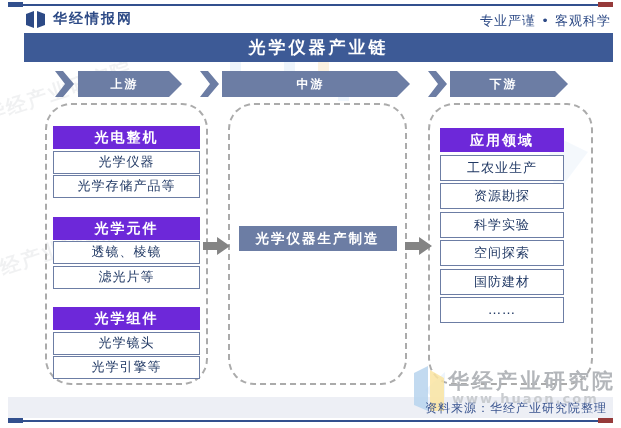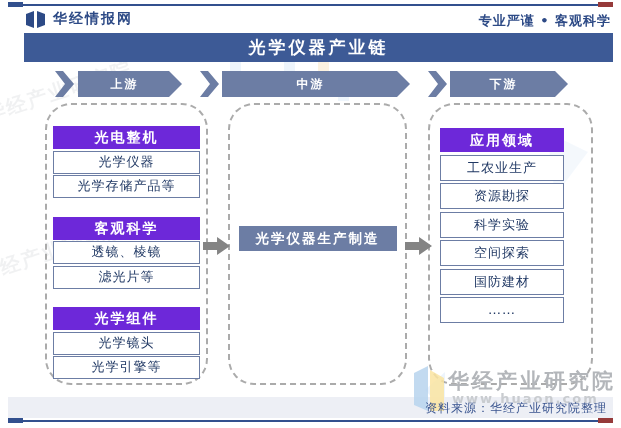--- a/index.html
+++ b/index.html
@@ -11,21 +11,21 @@
   }
   
   .rule-line { position:absolute; height:2px; background:#32508e; z-index:5; }
   .cap { position:absolute; width:15px; height:5px; z-index:6; }
   .cap-navy { background:#32508e; }
   .cap-maroon { background:#963a3a; }
 
   
   .brand-row { position:absolute; top:10px; left:26px; display:flex; align-items:center; gap:7px; z-index:4; }
   .brand-name { font-size:14px; font-weight:bold; color:#2d4a86; letter-spacing:2px; }
-  .slogan { position:absolute; top:12px; right:10px; font-size:13px; font-weight:bold; color:#2d4a86; letter-spacing:1px; z-index:4; }
+  .slogan { position:absolute; top:12px; right:10px; font-size:13px; font-weight:normal; color:#2d4a86; letter-spacing:1px; z-index:4; }
 
   .title-bar {
     position:absolute; top:33px; left:24px; right:8px; height:29px;
     background:#3d5a96; color:#ffffff; text-align:center; line-height:29px;
     font-size:17px; font-weight:bold; letter-spacing:3px; z-index:4;
   }
 
   
   .banner-body {
     position:absolute; top:71px; height:26px; background:#6c7da4;
@@ -133,21 +133,21 @@
   <div class="banner-body" style="left:450px; width:118px;">下游</div>
 
   <div class="dash-box" style="left:45px; width:163px;"></div>
   <div class="dash-box" style="left:228px; width:179px;"></div>
   <div class="dash-box" style="left:428px; width:165px;"></div>
 
   <div class="col-inner" style="left:53px; top:109px; width:147px; height:270px;">
     <div class="hdr-block">光电整机</div>
     <div class="item-box">光学仪器</div>
     <div class="item-box">光学存储产品等</div>
-    <div class="hdr-block">客观科学</div>
+    <div class="hdr-block">光学元件</div>
     <div class="item-box">透镜、棱镜</div>
     <div class="item-box">滤光片等</div>
     <div class="hdr-block">光学组件</div>
     <div class="item-box">光学镜头</div>
     <div class="item-box">光学引擎等</div>
   </div>
 
   <div class="col-inner mid-inner" style="left:228px; top:97px; width:179px; height:282px; justify-content:center; align-items:center;">
     <div class="process-box">光学仪器生产制造</div>
   </div>

